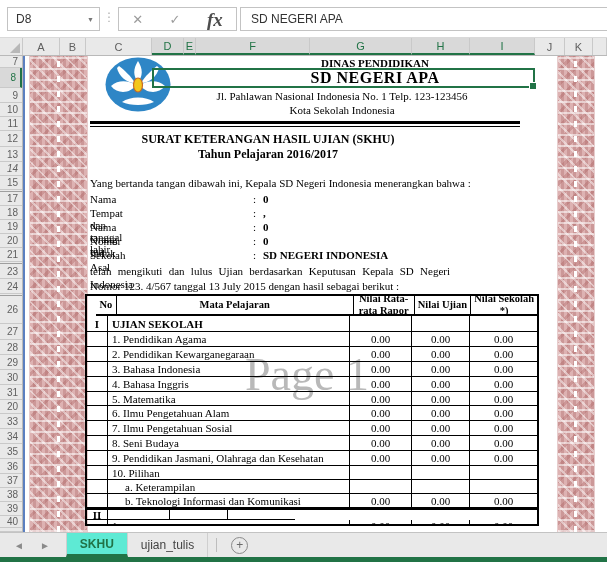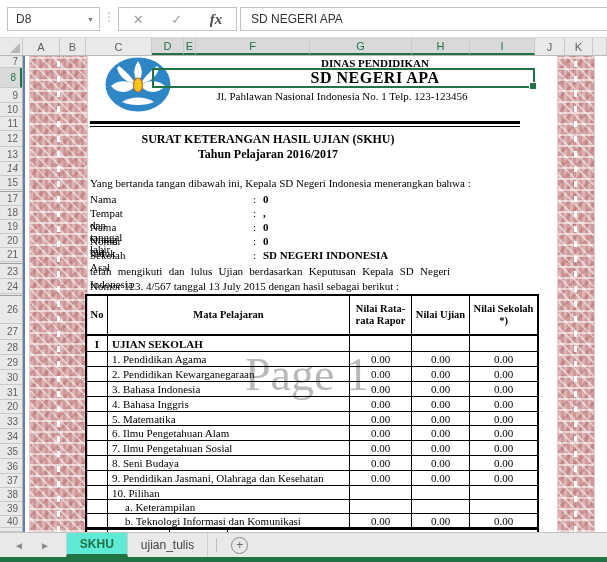--- a/index.html
+++ b/index.html
@@ -9,21 +9,21 @@
   
   .formula-row{position:absolute;left:0;top:0;width:607px;height:38px;background:#fff;
                border-bottom:1px solid #d9d9d9;box-sizing:border-box;}
   .name-box{position:absolute;left:7px;top:7px;width:93px;height:24px;border:1px solid #c3c3c3;
             box-sizing:border-box;display:flex;align-items:center;padding-left:8px;font-size:12px;color:#333;}
   .nb-arrow{position:absolute;right:5px;top:8px;font-size:7px;color:#777;}
   .dots{position:absolute;left:103px;top:11px;color:#b0b0b0;font-size:12px;line-height:1;}
   .fx-group{position:absolute;left:118px;top:7px;width:119px;height:24px;border:1px solid #c3c3c3;
             box-sizing:border-box;display:flex;align-items:center;justify-content:space-around;}
   .fx-cancel,.fx-enter{color:#9b9b9b;font-size:13px;line-height:1;}
-  .fx-label{color:#4d4d4d;font-size:15px;font-style:italic;font-weight:bold;
+  .fx-label{color:#4d4d4d;font-size:19px;font-style:italic;font-weight:bold;
             font-family:"Liberation Serif",serif;line-height:1;}
   .formula-input{position:absolute;left:240px;top:7px;width:367px;height:24px;border:1px solid #c3c3c3;
                  border-right:none;box-sizing:border-box;display:flex;align-items:center;
                  padding-left:10px;font-size:12px;color:#333;}
 
   
   .col-headers{position:absolute;left:0;top:38px;width:607px;height:18px;background:#e9e9e9;
                display:flex;box-sizing:border-box;border-bottom:1px solid #b9b9b9;}
   .corner{width:23px;height:100%;box-sizing:border-box;border-right:1px solid #c9c9c9;position:relative;}
   .corner-tri{position:absolute;right:2px;bottom:2px;width:0;height:0;
@@ -201,20 +201,21 @@
           <path d="M6 29 C14 22 24 24 31 28 C26 36 13 38 6 29 Z" fill="#fff"></path>
           <path d="M60 29 C52 22 42 24 35 28 C40 36 53 38 60 29 Z" fill="#fff"></path>
           <path d="M17 45 C25 39 41 39 49 45 C41 49 25 49 17 45 Z" fill="#fff"></path>
           <ellipse cx="33" cy="28" rx="4.5" ry="7" fill="#f3c71c" stroke="#c96a25" stroke-width="1.2"></ellipse>
         </svg>
       </div>
 
       <div class="doc dept t-center">DINAS PENDIDIKAN</div>
       <div class="doc school t-center">SD NEGERI APA</div>
       <div class="doc addr t-center">Jl. Pahlawan Nasional Indonesia No. 1 Telp. 123-123456</div>
+      <div class="doc city t-center">Kota Sekolah Indonesia</div>
       <div class="dbl-line"></div>
 
       <div class="doc title1 t-center">SURAT KETERANGAN HASIL UJIAN (SKHU)</div>
       <div class="doc title2 t-center">Tahun Pelajaran 2016/2017</div>
 
       <div class="doc intro">Yang bertanda tangan dibawah ini, Kepala SD Negeri Indonesia menerangkan bahwa :</div>
       <div class="fields" id="fields">
           <div class="field-row" style="top: 137px;">
             <div class="f-label">Nama</div>
             <div class="f-colon">:</div>
@@ -238,21 +239,21 @@
           <div class="field-row" style="top: 193px;">
             <div class="f-label">Sekolah Asal</div>
             <div class="f-colon">:</div>
             <div class="f-value">SD NEGERI INDONESIA</div>
           </div>
         </div>
       <div class="doc para1">telah mengikuti dan lulus Ujian berdasarkan Keputusan Kepala SD Negeri Indonesia</div>
       <div class="doc para2">Nomor 123. 4/567 tanggal 13 July 2015 dengan hasil sebagai berikut :</div>
 
       <div class="score-table" id="scoretable">
-          <div class="trow thead" style="height: 40px;">
+          <div class="trow thead" style="height: 20px; margin-left: 9px;">
             <div class="tc c-no">No</div>
             <div class="tc c-subj" style="justify-content: center; padding-left: 0px;">Mata Pelajaran</div>
             <div class="tc c-v1">Nilai Rata-rata Rapor</div>
             <div class="tc c-v2">Nilai Ujian</div>
             <div class="tc c-v3">Nilai Sekolah *)</div>
           </div>
           <div class="trow tbody-row sec" style="height: 16px;">
             <div class="tc c-no">I</div>
             <div class="tc c-subj">UJIAN SEKOLAH</div>
             <div class="tc c-v1"></div>

